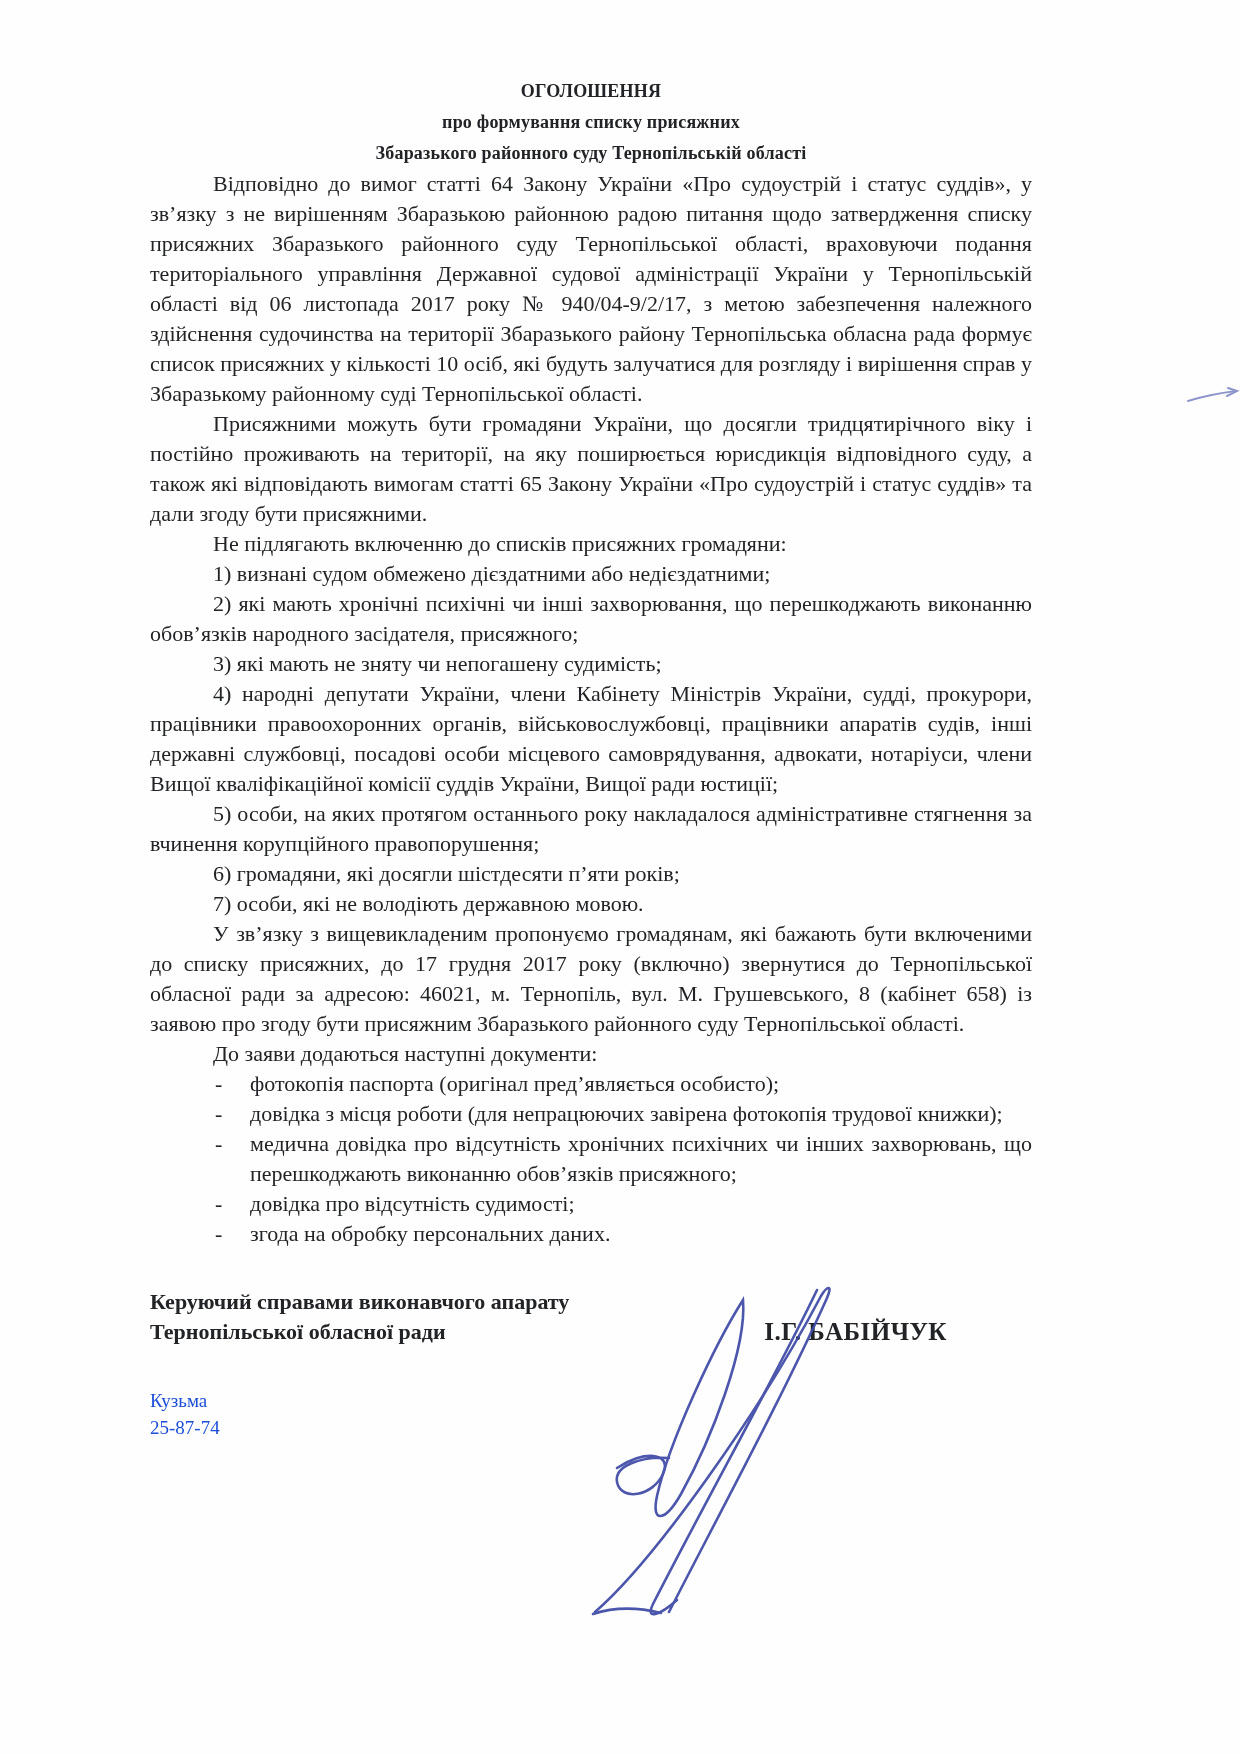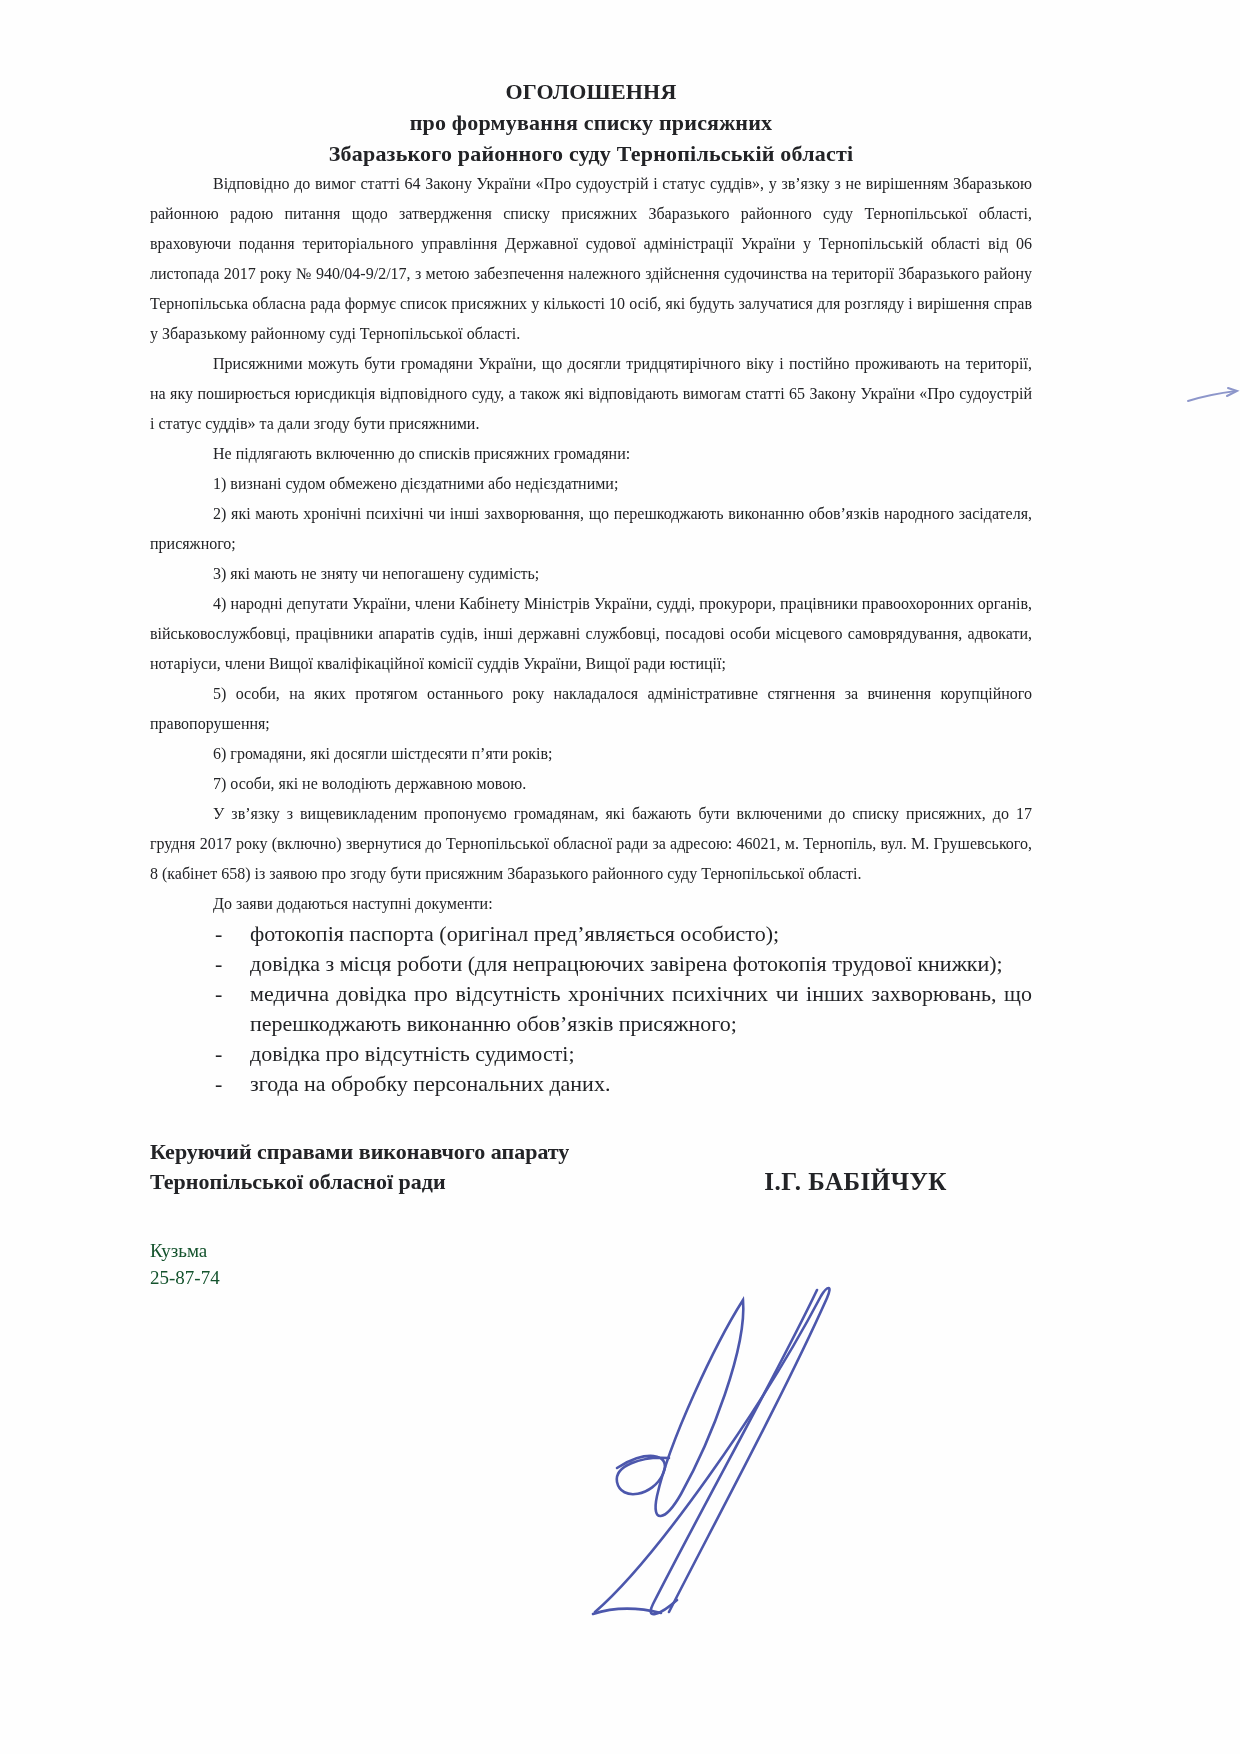--- a/index.html
+++ b/index.html
@@ -19,27 +19,27 @@
   .content {
     position: absolute;
     left: 150px;
     top: 0;
     width: 882px;
     padding-top: 76px;
   }
   .title-block {
     text-align: center;
     font-weight: bold;
-    font-size: 22px;
+    font-size: 18px;
     line-height: 31px;
     letter-spacing: 0.2px;
   }
   p.para {
     margin: 0;
-    font-size: 16px;
+    font-size: 22px;
     line-height: 30px;
     text-align: justify;
   }
   .indent { text-indent: 63px; }
   .gap-md  { margin-top: 31px; }
   .gap-sm  { margin-top: 14px; }
   .gap-lg  { margin-top: 30px; }
   .gap-xl  { margin-top: 36px; }
   .dash-list { margin: 0; }
   .dash-item {
@@ -72,21 +72,21 @@
     font-weight: bold;
     font-size: 25px;
     line-height: 30px;
     letter-spacing: 0.5px;
     padding-right: 85px;
   }
   .footer-note {
     margin-top: 40px;
     font-size: 19px;
     line-height: 27px;
-    color: #14532d;
+    color: #1d4ed8;
   }
   .signature-svg {
     position: absolute;
     left: 565px;
     top: 1282px;
     width: 300px;
     height: 345px;
     pointer-events: none;
   }
   .pen-mark-svg {

